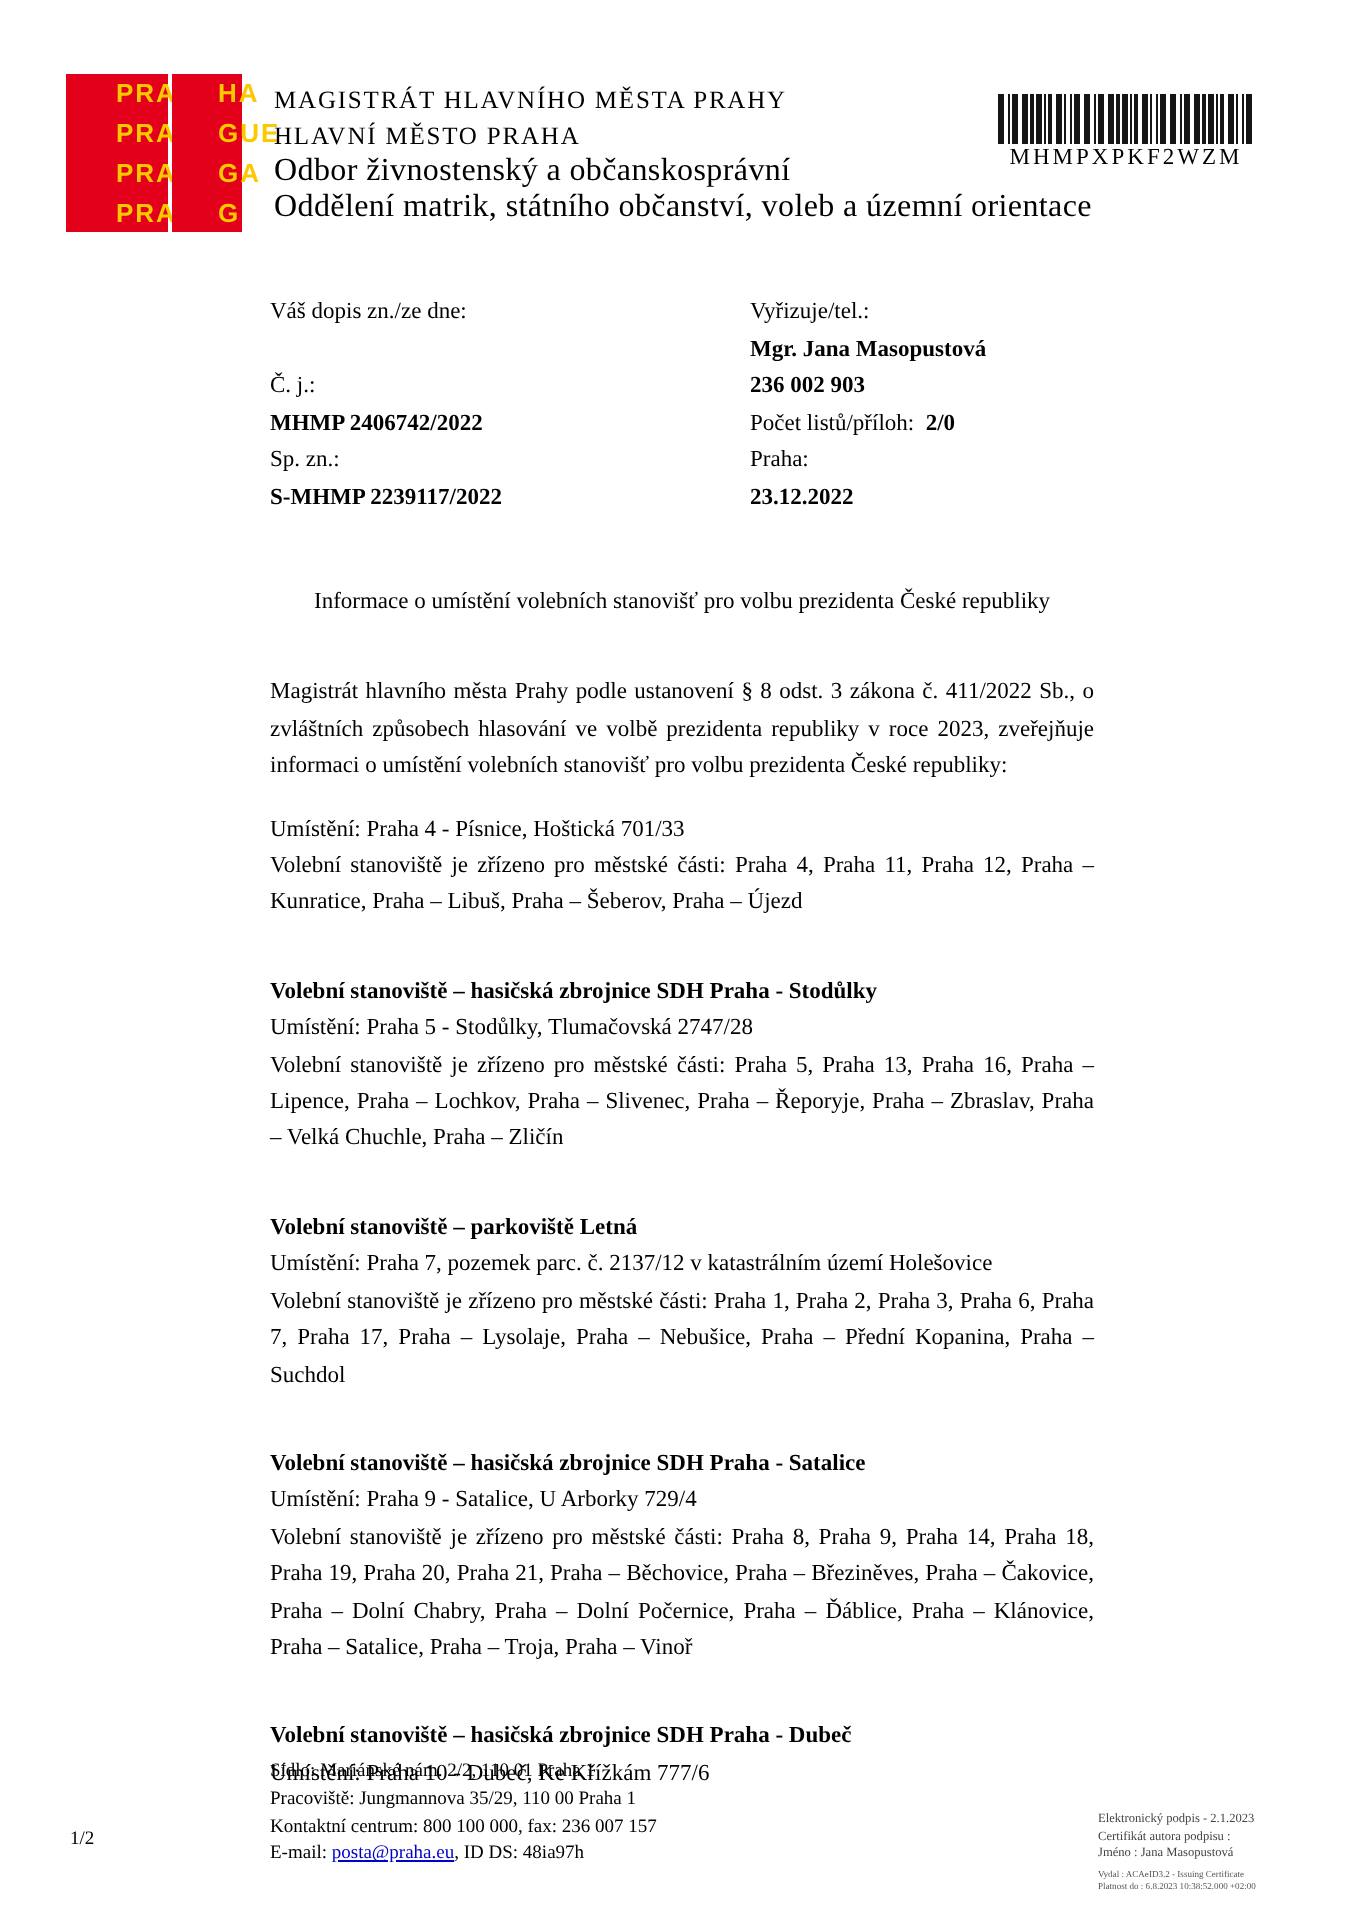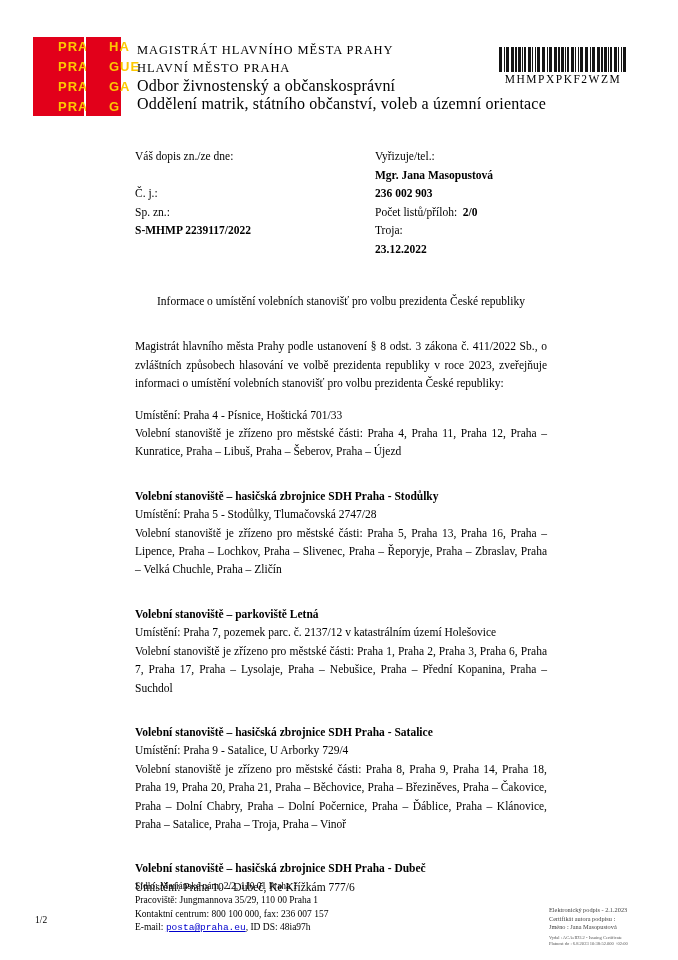--- a/index.html
+++ b/index.html
@@ -32,21 +32,21 @@
   .ref-line{line-height:18.6px;height:18.6px;white-space:nowrap;}
   .b{font-weight:bold;}
   
   .content{position:absolute;left:135px;top:292px;width:412px;font-size:11.5px;line-height:18.4px;text-align:justify;}
   .doc-title{font-weight:normal;text-align:center;white-space:nowrap;margin:0 0 27px 0;}
   .intro{margin:0 0 13px 0;}
   .station{margin-bottom:26px;}
   .station-title{font-weight:bold;text-align:left;}
   
   .footer{position:absolute;left:135px;top:880px;font-size:9.5px;line-height:13.8px;}
-  .footer a{color:#0000cc;text-decoration:underline;font-family:Liberation Mono, monospace;}
+  .footer a{color:#0000cc;text-decoration:underline;}
   .page-num{position:absolute;left:35px;top:915px;font-size:9.5px;}
   
   .signature{position:absolute;left:549px;top:906px;width:118px;color:#444;}
   .sig-line{font-size:6.3px;line-height:8.6px;white-space:nowrap;}
   .sig-tiny-wrap{margin-top:3px;transform:scale(0.72);transform-origin:left top;width:140%;}
   .sig-tiny{font-size:6.3px;line-height:8px;white-space:nowrap;color:#555;}
 </style>
 </head>
 <body>
 
@@ -75,29 +75,30 @@
 <div class="barcode-wrap">
   <div class="barcode-bars"><span style="display:inline-block;width:3px;height:25px;background:#151515;margin-right:2px;vertical-align:top;"></span><span style="display:inline-block;width:1px;height:25px;background:#151515;margin-right:1px;vertical-align:top;"></span><span style="display:inline-block;width:3px;height:25px;background:#151515;margin-right:2px;vertical-align:top;"></span><span style="display:inline-block;width:3px;height:25px;background:#151515;margin-right:1px;vertical-align:top;"></span><span style="display:inline-block;width:2px;height:25px;background:#151515;margin-right:1px;vertical-align:top;"></span><span style="display:inline-block;width:3px;height:25px;background:#151515;margin-right:1px;vertical-align:top;"></span><span style="display:inline-block;width:1px;height:25px;background:#151515;margin-right:1px;vertical-align:top;"></span><span style="display:inline-block;width:2px;height:25px;background:#151515;margin-right:2px;vertical-align:top;"></span><span style="display:inline-block;width:3px;height:25px;background:#151515;margin-right:1px;vertical-align:top;"></span><span style="display:inline-block;width:1px;height:25px;background:#151515;margin-right:2px;vertical-align:top;"></span><span style="display:inline-block;width:1px;height:25px;background:#151515;margin-right:1px;vertical-align:top;"></span><span style="display:inline-block;width:3px;height:25px;background:#151515;margin-right:2px;vertical-align:top;"></span><span style="display:inline-block;width:3px;height:25px;background:#151515;margin-right:2px;vertical-align:top;"></span><span style="display:inline-block;width:1px;height:25px;background:#151515;margin-right:1px;vertical-align:top;"></span><span style="display:inline-block;width:3px;height:25px;background:#151515;margin-right:2px;vertical-align:top;"></span><span style="display:inline-block;width:3px;height:25px;background:#151515;margin-right:1px;vertical-align:top;"></span><span style="display:inline-block;width:2px;height:25px;background:#151515;margin-right:1px;vertical-align:top;"></span><span style="display:inline-block;width:3px;height:25px;background:#151515;margin-right:1px;vertical-align:top;"></span><span style="display:inline-block;width:1px;height:25px;background:#151515;margin-right:1px;vertical-align:top;"></span><span style="display:inline-block;width:2px;height:25px;background:#151515;margin-right:2px;vertical-align:top;"></span><span style="display:inline-block;width:3px;height:25px;background:#151515;margin-right:1px;vertical-align:top;"></span><span style="display:inline-block;width:1px;height:25px;background:#151515;margin-right:2px;vertical-align:top;"></span><span style="display:inline-block;width:1px;height:25px;background:#151515;margin-right:1px;vertical-align:top;"></span><span style="display:inline-block;width:3px;height:25px;background:#151515;margin-right:2px;vertical-align:top;"></span><span style="display:inline-block;width:3px;height:25px;background:#151515;margin-right:2px;vertical-align:top;"></span><span style="display:inline-block;width:1px;height:25px;background:#151515;margin-right:1px;vertical-align:top;"></span><span style="display:inline-block;width:3px;height:25px;background:#151515;margin-right:2px;vertical-align:top;"></span><span style="display:inline-block;width:3px;height:25px;background:#151515;margin-right:1px;vertical-align:top;"></span><span style="display:inline-block;width:2px;height:25px;background:#151515;margin-right:1px;vertical-align:top;"></span><span style="display:inline-block;width:3px;height:25px;background:#151515;margin-right:1px;vertical-align:top;"></span><span style="display:inline-block;width:1px;height:25px;background:#151515;margin-right:1px;vertical-align:top;"></span><span style="display:inline-block;width:2px;height:25px;background:#151515;margin-right:2px;vertical-align:top;"></span><span style="display:inline-block;width:3px;height:25px;background:#151515;margin-right:1px;vertical-align:top;"></span><span style="display:inline-block;width:1px;height:25px;background:#151515;margin-right:2px;vertical-align:top;"></span><span style="display:inline-block;width:1px;height:25px;background:#151515;margin-right:1px;vertical-align:top;"></span><span style="display:inline-block;width:3px;height:25px;background:#151515;margin-right:2px;vertical-align:top;"></span></div>
   <div class="barcode-code">MHMPXPKF2WZM</div>
 </div>
 
 <div class="ref">
   <div class="ref-col left">
     <div class="ref-line">Váš dopis zn./ze dne:</div>
     <div class="ref-line"></div>
     <div class="ref-line">Č. j.:</div>
+    <div class="ref-line b">MHMP 2406742/2022</div>
     <div class="ref-line">Sp. zn.:</div>
     <div class="ref-line b">S-MHMP 2239117/2022</div>
   </div>
   <div class="ref-col right">
     <div class="ref-line">Vyřizuje/tel.:</div>
     <div class="ref-line b">Mgr. Jana Masopustová</div>
     <div class="ref-line b">236 002 903</div>
     <div class="ref-line"><span>Počet listů/příloh:</span>&nbsp; <span class="b">2/0</span></div>
-    <div class="ref-line">Troja:</div>
+    <div class="ref-line">Praha:</div>
     <div class="ref-line b">23.12.2022</div>
   </div>
 </div>
 
 <div class="content">
   <div class="doc-title">Informace o umístění volebních stanovišť pro volbu prezidenta České republiky</div>
   <div class="intro">Magistrát hlavního města Prahy podle ustanovení § 8 odst. 3 zákona č. 411/2022 Sb., o zvláštních způsobech hlasování ve volbě prezidenta republiky v roce 2023, zveřejňuje informaci o umístění volebních stanovišť pro volbu prezidenta České republiky:</div>
 
   <div class="station">
     <div>Umístění: Praha 4 - Písnice, Hoštická 701/33</div>

